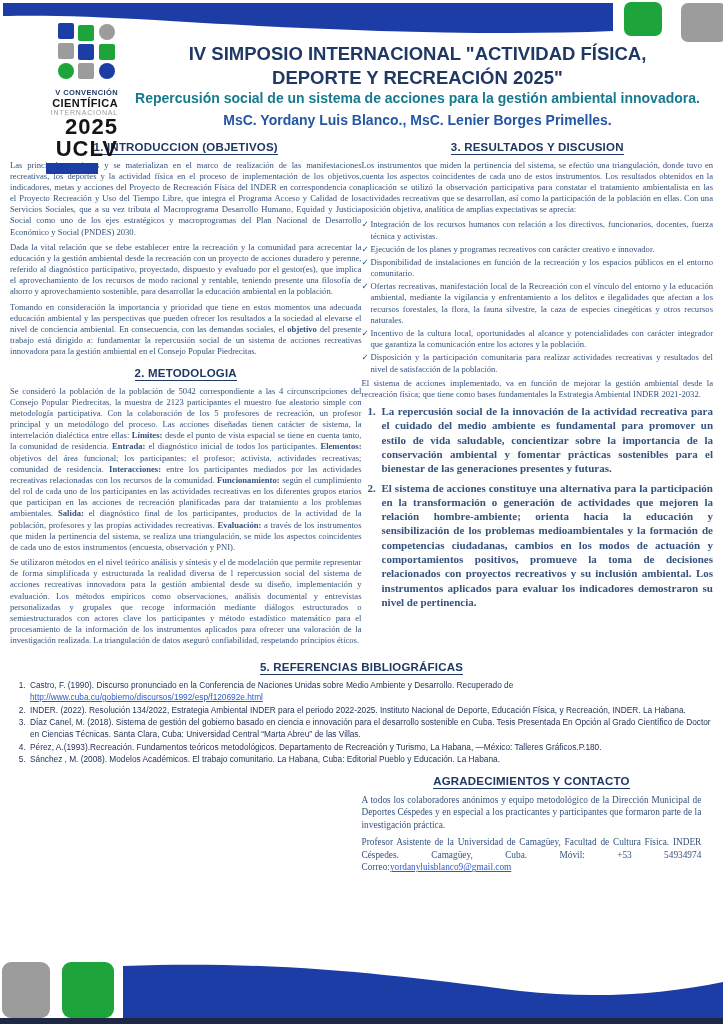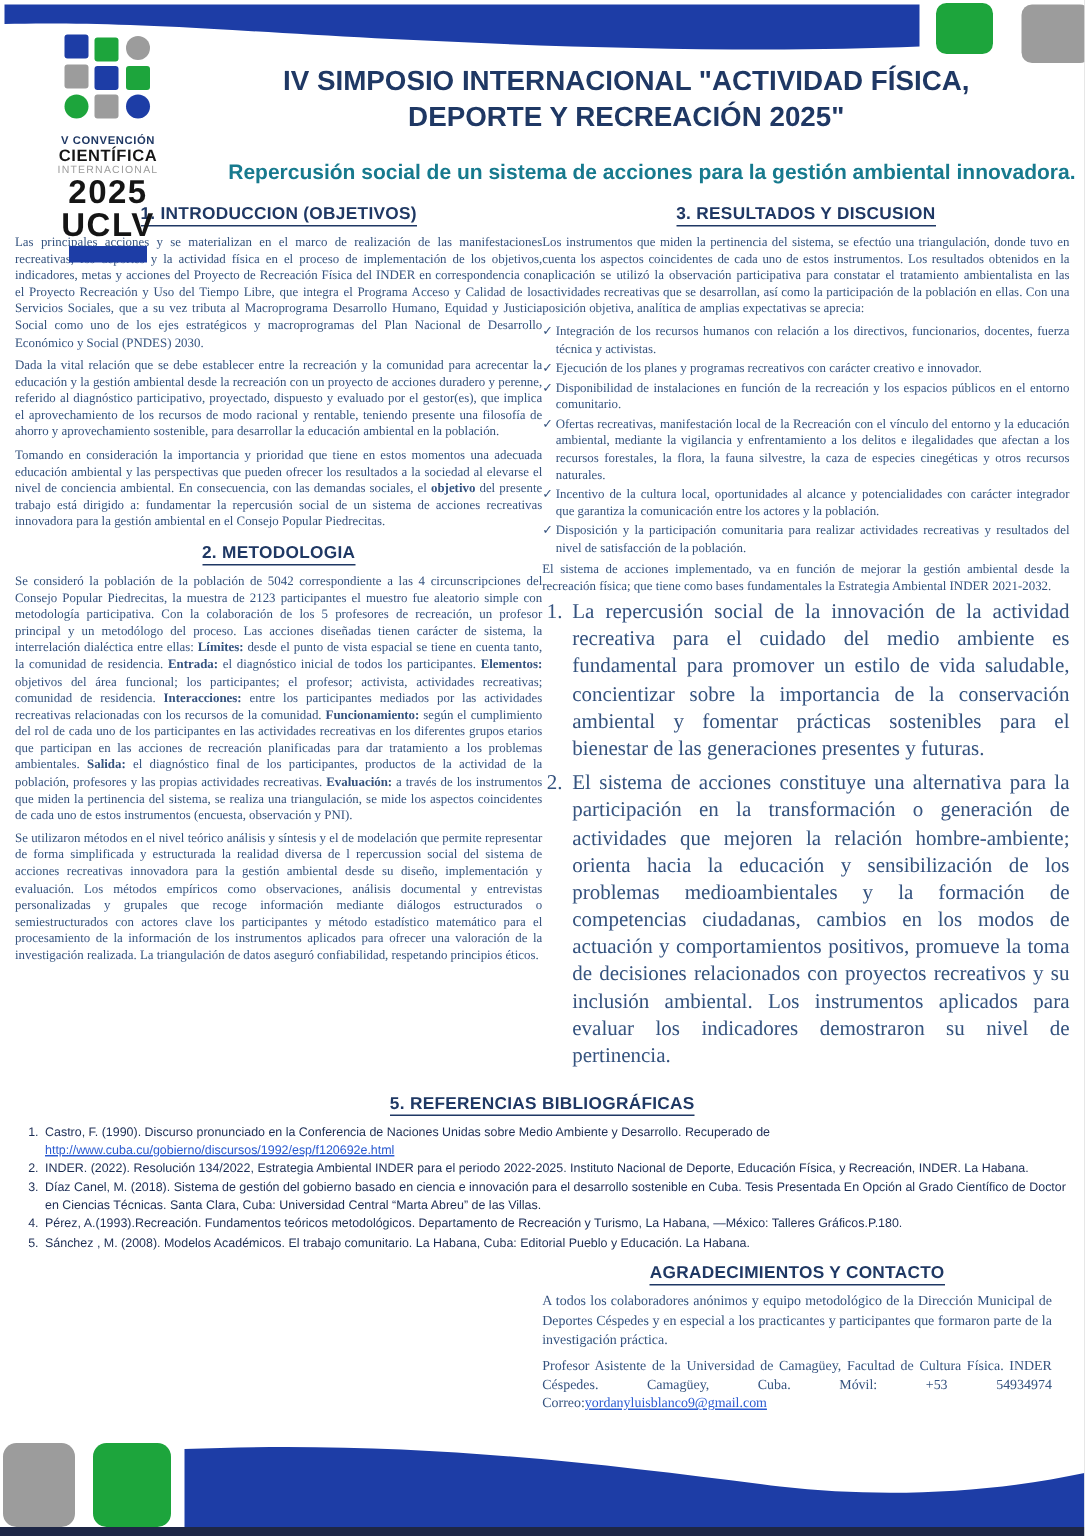--- a/index.html
+++ b/index.html
@@ -4,46 +4,46 @@
 <style>
   html,body{margin:0;padding:0;background:#e8e8e8;}
   .poster{position:relative;width:723px;height:1024px;background:#fff;margin:0 auto;
           overflow:hidden;font-family:"Liberation Serif",serif;outline:1px solid #ccc;}
   
   .top-band{position:absolute;top:0;left:0;width:723px;height:50px;pointer-events:none;}
   .bottom-band{position:absolute;bottom:6px;left:0;width:723px;height:58px;pointer-events:none;}
   .bottom-bar{position:absolute;bottom:0;left:0;width:723px;height:6px;background:var(--dark_bar,#1e2746);}
   .fill-blue{fill:var(--decor_blue,#1d3da6);} .fill-green{fill:var(--green,#1da53c);} .fill-gray{fill:var(--gray,#9c9c9c);}
   
-  .logo{position:absolute;top:22px;left:26px;width:92px;text-align:center;line-height:1.05;}
+  .logo{position:absolute;top:22px;left:26px;width:92px;text-align:right;line-height:1.05;}
   .logo .l1{font:bold 7.5px "Liberation Sans",sans-serif;color:var(--heading_blue,#1f3864);letter-spacing:.4px;margin-top:2px;}
   .logo .l2{font:bold 11px "Liberation Sans",sans-serif;color:#151515;letter-spacing:.4px;}
   .logo .l3{font:7px "Liberation Sans",sans-serif;color:var(--gray,#9c9c9c);letter-spacing:.8px;}
   .logo .l4,.logo .l5{font:bold 22px "Liberation Sans",sans-serif;color:#151515;letter-spacing:1px;line-height:1.0;}
   .logo .bar{width:52px;height:11px;background:var(--decor_blue,#1d3da6);margin:3px auto 0;}
   
   .header-text{margin:0 6px 0 118px;text-align:center;padding-top:42px;}
   .title{font:bold 18.5px "Liberation Sans",sans-serif;color:var(--heading_blue,#1f3864);line-height:1.3;}
-  .subtitle{font:bold 14px "Liberation Sans",sans-serif;color:var(--teal,#177a8e);line-height:1.25;margin-top:16px;text-align:right;}
+  .subtitle{font:bold 14px "Liberation Sans",sans-serif;color:var(--teal,#177a8e);line-height:1.25;margin-top:0;}
   .authors{font:bold 14px "Liberation Sans",sans-serif;color:var(--author_blue,#2456a4);margin-top:4px;}
   
   .cols{display:flex;padding:4px 10px 0;}
   .col{flex:1;min-width:0;}
   h2.sec{font:bold 11.5px "Liberation Sans",sans-serif;color:var(--heading_blue,#1f3864);
          text-align:center;margin:9px 0 7px;letter-spacing:.2px;}
   h2.sec span{border-bottom:1.6px solid var(--heading_blue,#1f3864);padding-bottom:1px;}
   .para{font-size:8.6px;line-height:1.3;color:var(--body_blue,#35537f);text-align:justify;margin:0 0 4px;}
   .b{font-weight:bold;}
   .tlink{color:#2a5ad0;cursor:pointer;}
   ul.checks{list-style:none;margin:0 0 3px;padding:0;}
   ul.checks li{position:relative;padding-left:9px;font-size:8.6px;line-height:1.3;
                color:var(--body_blue,#35537f);text-align:justify;margin-bottom:2px;}
   ul.checks .check{position:absolute;left:0;top:0;}
   ol.concl{margin:0;padding-left:17px;}
-  ol.concl li{font-size:14px;line-height:1.3;color:var(--body_blue,#35537f);text-align:justify;margin-bottom:5px;padding-left:3px;}
+  ol.concl li{font-size:11px;line-height:1.3;color:var(--body_blue,#35537f);text-align:justify;margin-bottom:5px;padding-left:3px;font-weight:bold;}
   .refs-wrap{padding:2px 12px 0;}
   ol.refs{margin:2px 0 0;padding-left:16px;font-family:"Liberation Sans",sans-serif;}
   ol.refs li{font-size:8.3px;line-height:1.4;color:#1d2e55;margin-bottom:1px;padding-left:2px;}
   .ack{width:47%;margin-left:50%;padding-right:14px;margin-top:6px;}
   .ack .para{font-size:9.3px;line-height:1.35;margin-bottom:5px;}
 </style>
 </head>
 <body>
 
 <div class="poster" style="--decor_blue: #1d3da6; --green: #1da53c; --gray: #9c9c9c; --heading_blue: #1f3864; --body_blue: #35537f; --teal: #177a8e; --author_blue: #2456a4; --dark_bar: #1e2746;">
@@ -75,20 +75,21 @@
     <div class="l5">UCLV</div>
     <div class="bar"></div>
   </div>
 
   <div class="header-text">
     <div class="title">
       <div>IV SIMPOSIO INTERNACIONAL "ACTIVIDAD FÍSICA,</div>
       <div>DEPORTE Y RECREACIÓN 2025"</div>
     </div>
     <div class="subtitle">Repercusión social de un sistema de acciones para la gestión ambiental innovadora.</div>
+    <div class="authors">MsC. Yordany Luis Blanco., MsC. Lenier Borges Primelles.</div>
   </div>
 
   <div class="cols">
     <div class="col">
       <h2 class="sec"><span>1. INTRODUCCION (OBJETIVOS)</span></h2>
       <div>
           <p class="para">Las principales acciones y se materializan en el marco de realización de las manifestaciones recreativas, los deportes y la actividad física en el proceso de implementación de los objetivos, indicadores, metas y acciones del Proyecto de Recreación Física del INDER en correspondencia con el Proyecto Recreación y Uso del Tiempo Libre, que integra el Programa Acceso y Calidad de los Servicios Sociales, que a su vez tributa al Macroprograma Desarrollo Humano, Equidad y Justicia Social como uno de los ejes estratégicos y macroprogramas del Plan Nacional de Desarrollo Económico y Social (PNDES) 2030.</p>
           <p class="para">Dada la vital relación que se debe establecer entre la recreación y la comunidad para acrecentar la educación y la gestión ambiental desde la recreación con un proyecto de acciones duradero y perenne, referido al diagnóstico participativo, proyectado, dispuesto y evaluado por el gestor(es), que implica el aprovechamiento de los recursos de modo racional y rentable, teniendo presente una filosofía de ahorro y aprovechamiento sostenible, para desarrollar la educación ambiental en la población.</p>
           <p class="para"><span>Tomando en consideración la importancia y prioridad que tiene en estos momentos una adecuada educación ambiental y las perspectivas que pueden ofrecer los resultados a la sociedad al elevarse el nivel de conciencia ambiental. En consecuencia, con las demandas sociales, el </span><span class="b">objetivo</span><span> del presente trabajo está dirigido a: fundamentar la repercusión social de un sistema de acciones recreativas innovadora para la gestión ambiental en el Consejo Popular Piedrecitas.</span></p>
         </div>

